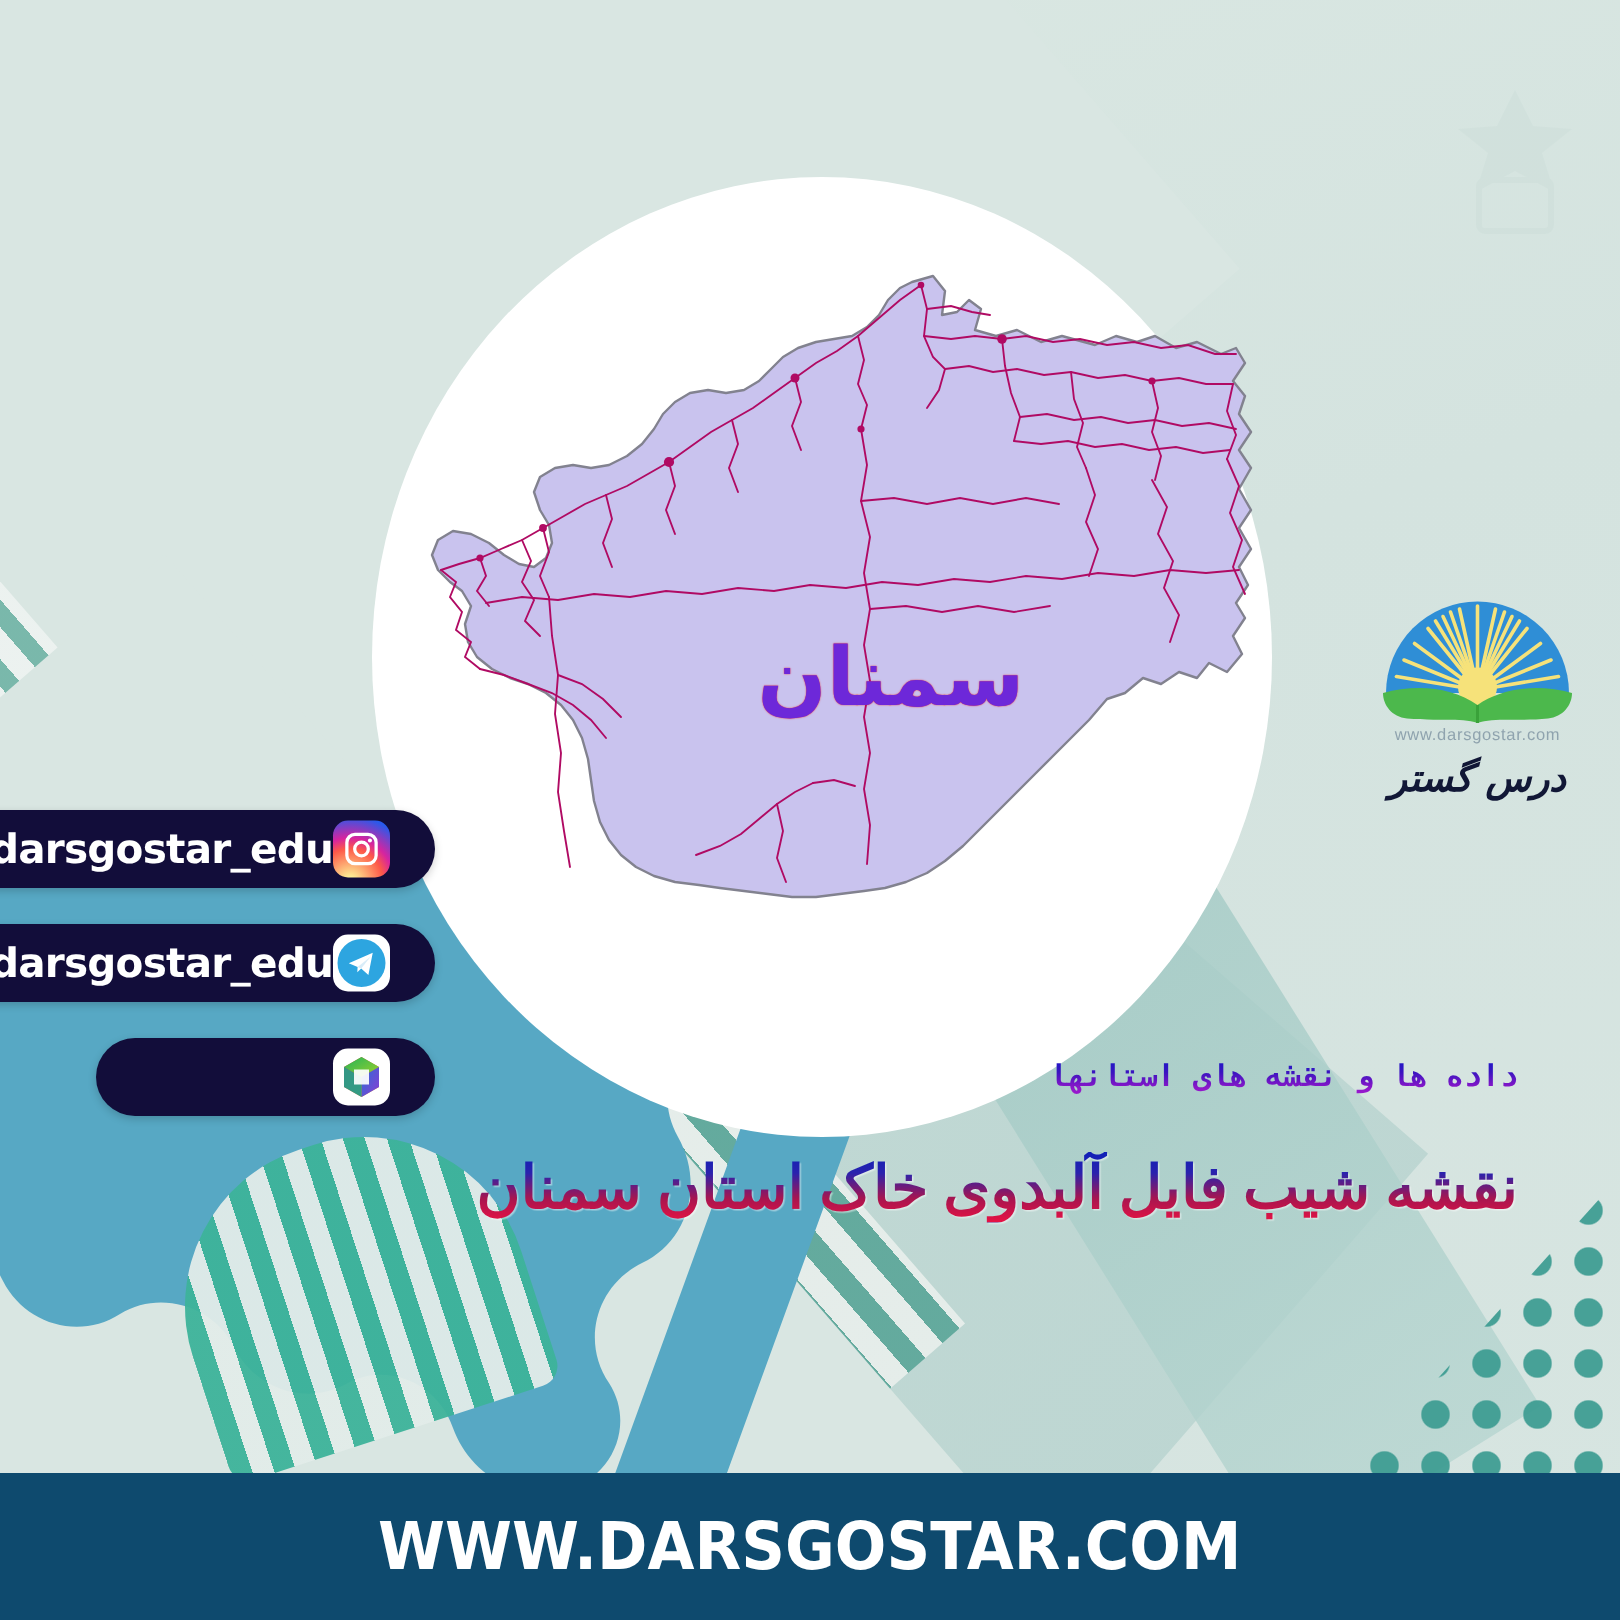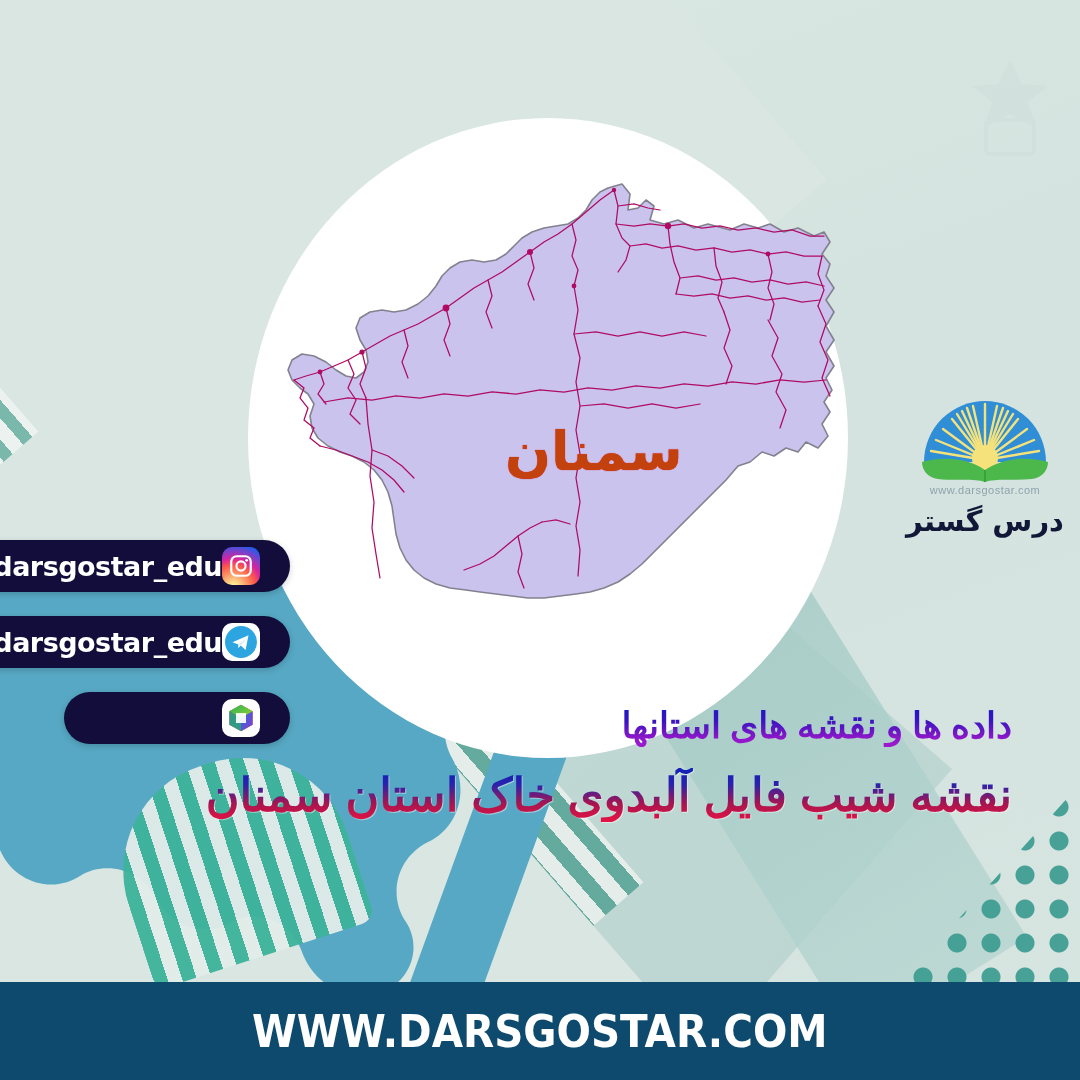--- a/index.html
+++ b/index.html
@@ -148,21 +148,21 @@
   }
   .map-wrap{
     position:absolute;
     left:278px;top:180px;
     width:580px;height:470px;
   }
   .map-wrap svg{display:block;width:100%;height:100%;}
   .map-label{
     position:absolute;
     left:505px;top:420px;
-    font-size:54px;font-weight:700;color:#c2410c;
+    font-size:54px;font-weight:700;color:#6d28d9;
     font-family:"DejaVu Sans","Liberation Sans",sans-serif;
     letter-spacing:-1px;
     text-shadow:0 0 1px #ee1111;
     direction:rtl;
   }
 
   
   .socials{
     position:absolute;left:0;top:540px;width:290px;
   }
@@ -201,42 +201,43 @@
     left:900px;top:378px;
     width:170px;text-align:center;
   }
   .logo-mark{width:150px;height:116px;margin:0 auto;}
   .logo-url{
     font-size:11px;color:#8fa3ae;letter-spacing:.5px;
     font-family:"Liberation Sans",sans-serif;margin-top:-10px;
     direction:ltr;
   }
   .logo-name{
-    font-size:29px;font-weight:700;color:#111736;margin-top:8px;
+    font-size:25px;font-weight:700;color:#111736;margin-top:8px;
     font-family:"DejaVu Sans","Liberation Sans",sans-serif;
     direction:rtl;
+    font-style:italic;
   }
 
   
   .subtitle{
     position:absolute;
     right:68px;top:705px;
-    font-size:36px;font-weight:700;
-    font-family:Liberation Serif, serif;
+    font-size:20px;font-weight:700;
+    font-family:Liberation Mono, monospace;
     direction:rtl;
     background:linear-gradient(180deg,#1718c8 0%,#3a14c0 38%,#8d17c9 78%,#a019d0 100%);
     -webkit-background-clip:text;background-clip:text;
     -webkit-text-fill-color:transparent;color:transparent;
     white-space:nowrap;
   }
   .title{
     position:absolute;
     right:68px;top:768px;
-    font-size:46px;font-weight:700;
-    font-family:Liberation Sans, sans-serif;
+    font-size:40px;font-weight:700;
+    font-family:Liberation Serif, serif;
     direction:rtl;text-align:right;
     background:linear-gradient(180deg,#1020b8 0%,#2a22ad 30%,#a8154f 66%,#e81243 100%);
     -webkit-background-clip:text;background-clip:text;
     -webkit-text-fill-color:transparent;color:transparent;
     white-space:nowrap;
     filter:drop-shadow(1px 1px 0 rgba(255,255,255,.45));
   }
 
   
   .footer{

